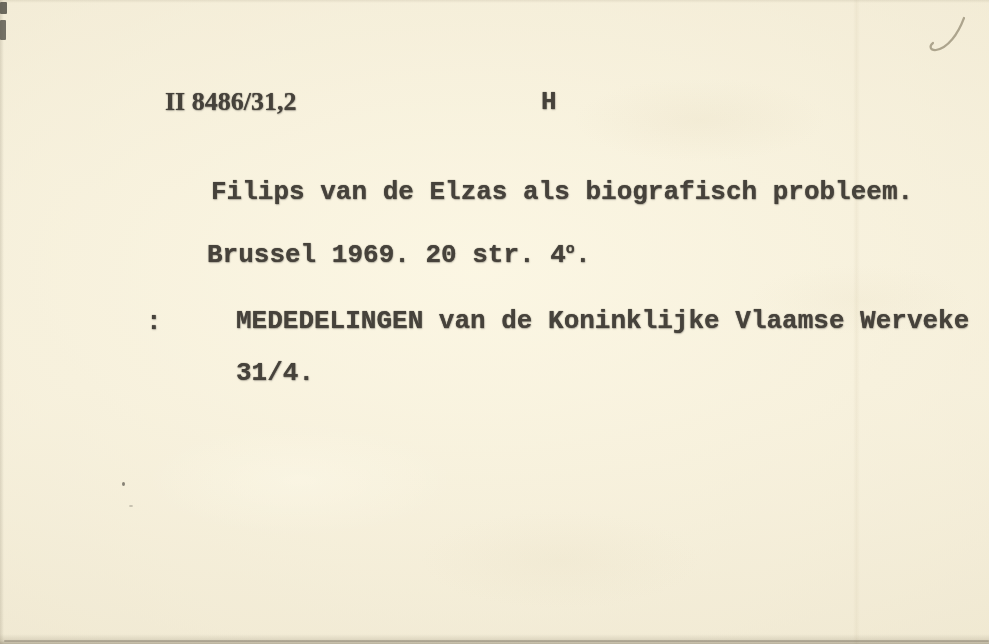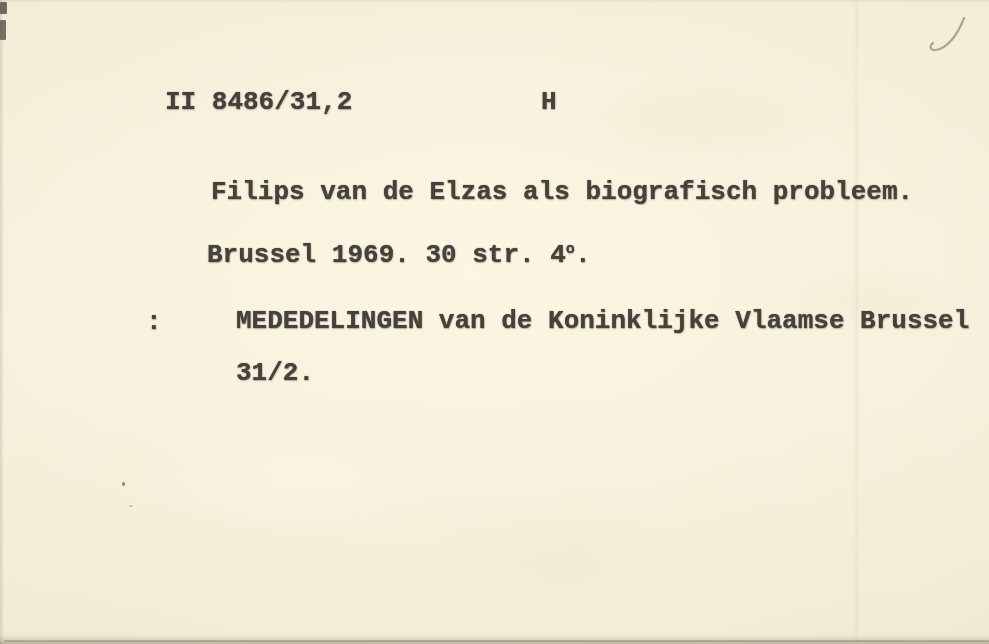--- a/index.html
+++ b/index.html
@@ -92,30 +92,30 @@
   <div class="edge-bottom-line"></div>
   <div class="edge-mark m1"></div>
   <div class="edge-mark m2"></div>
   <div class="speck s1"></div>
   <div class="speck s2"></div>
 
   <svg class="pencil-mark" width="60" height="56" viewBox="0 0 60 56">
     <path d="M46 8 C 40 24, 30 38, 18 40 C 12 40.5, 11 36, 15 33" fill="none" stroke="rgba(150,140,116,0.75)" stroke-width="2.2" stroke-linecap="round"></path>
   </svg>
 
-  <div class="typed" style="left:165px; top:89px;">II 8486/31,2</div>
+  <div class="typed" style="left:165px; top:89px;font-family:Liberation Serif, serif;">II 8486/31,2</div>
 
   <div class="typed" style="left:541px; top:89px;">H</div>
 
 
   <div class="typed" style="left:211px; top:179px;">Filips van de Elzas als biografisch probleem.</div>
 
 
-  <div class="typed" style="left:207px; top:242px;"><span>Brussel 1969. 30 str. 4</span><sup>o</sup><span>.</span></div>
+  <div class="typed" style="left:207px; top:242px;"><span>Brussel 1969. 20 str. 4</span><sup>o</sup><span>.</span></div>
 
   <div class="typed" style="left:146px; top:309px;">:</div>
 
-  <div class="typed" style="left:236px; top:308px;">MEDEDELINGEN van de Koninklijke Vlaamse Brussel</div>
+  <div class="typed" style="left:236px; top:308px;">MEDEDELINGEN van de Koninklijke Vlaamse Werveke</div>
 
 
-  <div class="typed" style="left:236px; top:360px;">31/2.</div>
+  <div class="typed" style="left:236px; top:360px;">31/4.</div>
 
 </div>
 
 </body></html>

